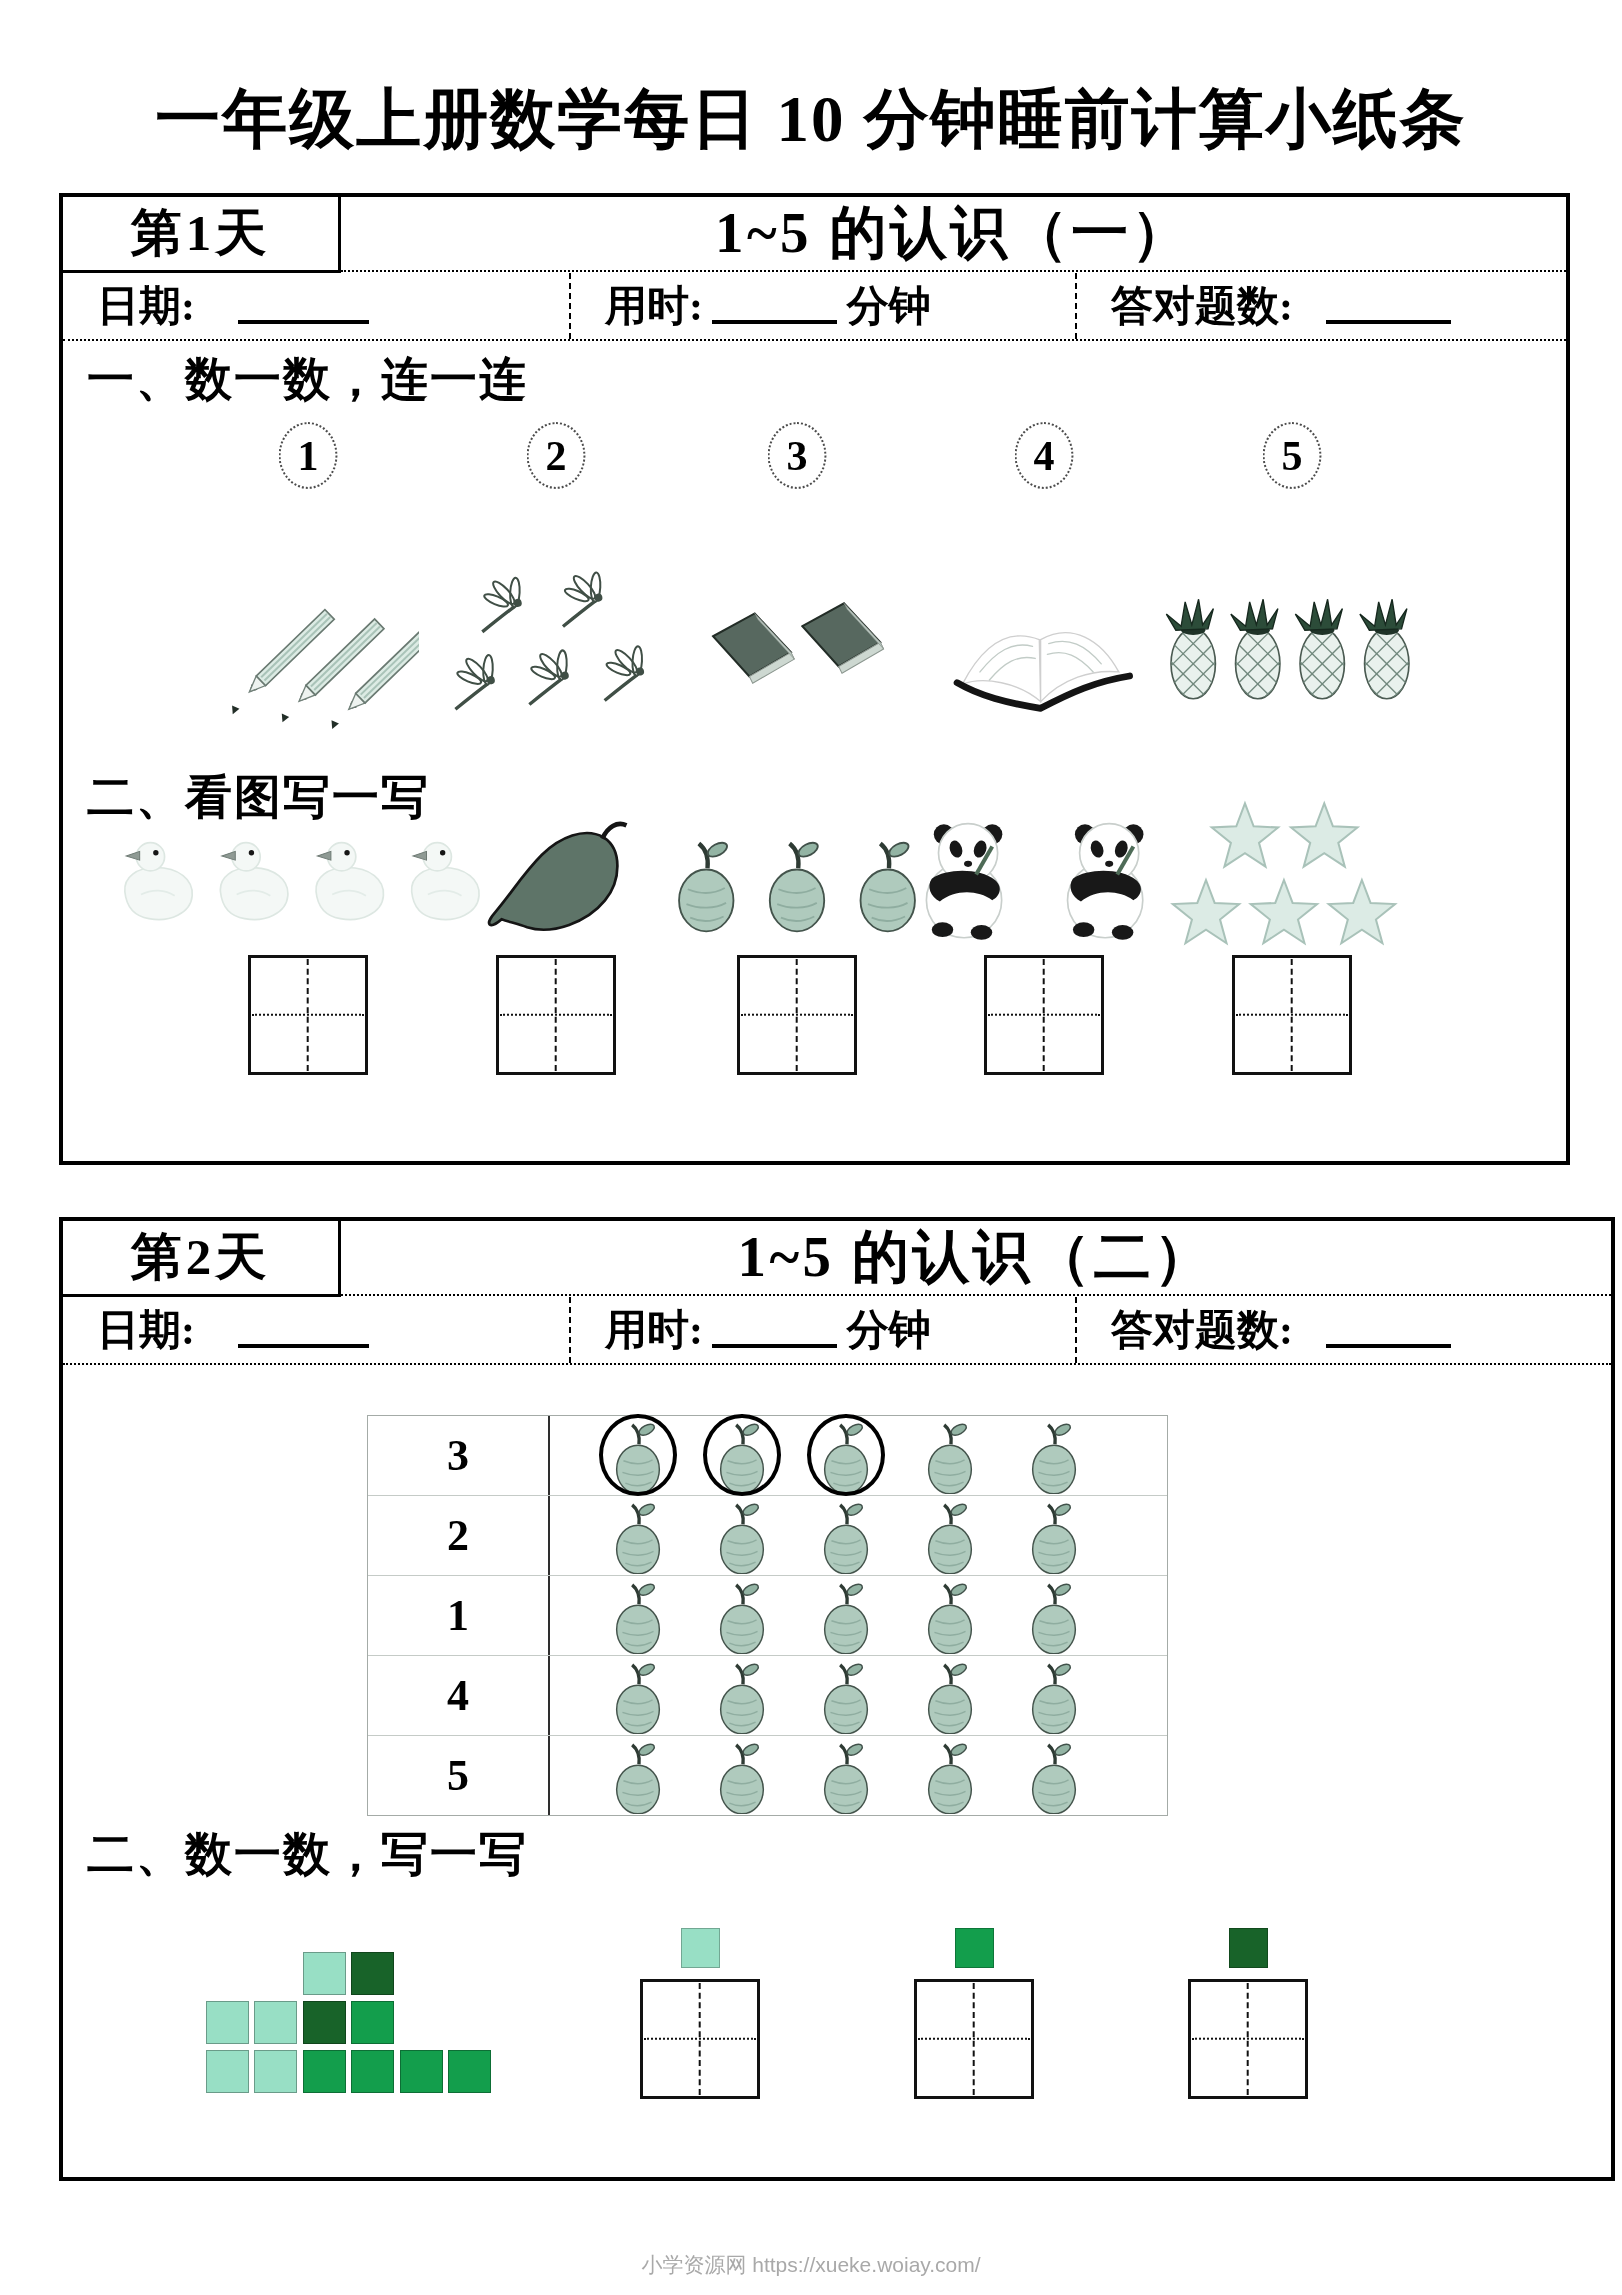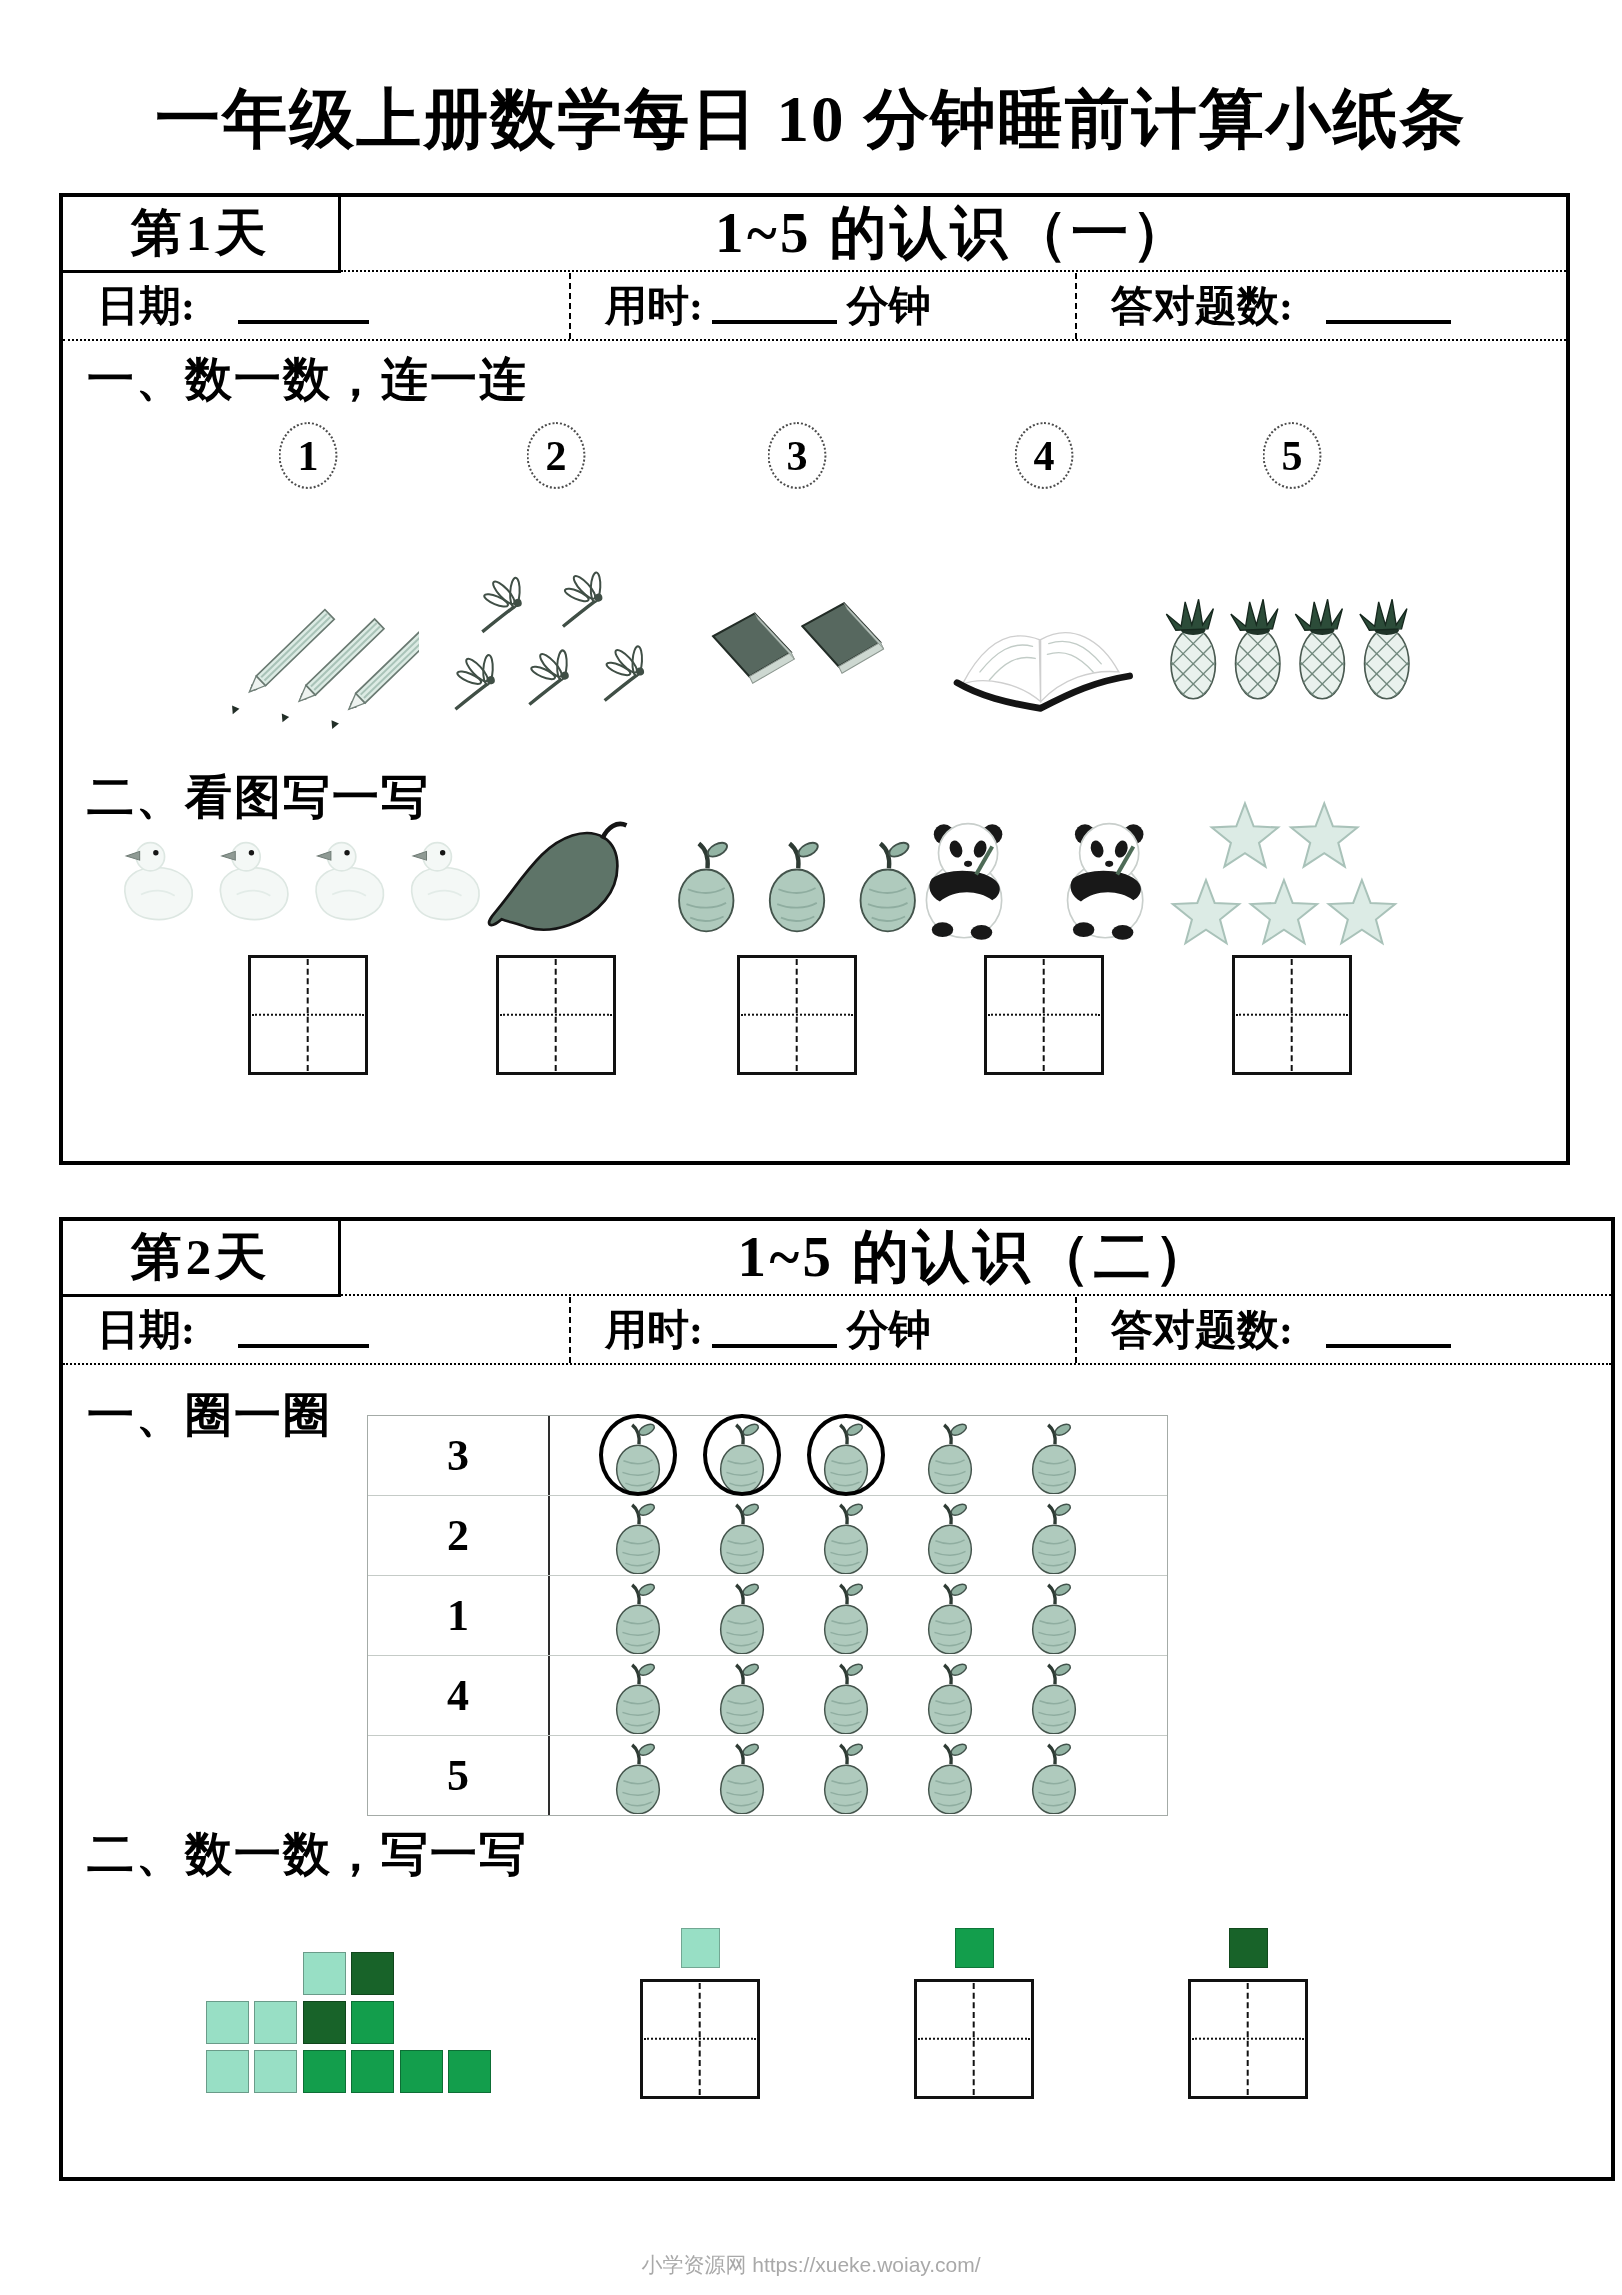--- a/index.html
+++ b/index.html
@@ -387,21 +387,20 @@
     <div class="info-cell c2">
       <span>用时:</span>
       <span class="blank" style="width:125px"></span>
       <span>分钟</span>
     </div>
     <div class="info-cell c3">
       <span>答对题数:</span>
       <span class="blank" style="width:125px"></span>
     </div>
   </div>
-  <div class="section-h" style="top:163px">一、圈一圈</div>
   <div class="c-table" id="d2-table">
       <div class="c-row">
         <div class="c-num">3</div>
         <div class="c-apples">
           <div class="apple-wrap circled"><svg width="62" height="77" viewBox="0 0 92 114" xmlns="http://www.w3.org/2000/svg">
               <g transform="translate(46,72) scale(0.72)">
                 <path d="M2,-44 C4,-62 -2,-76 -12,-84" stroke="#2e3b34" stroke-width="7" fill="none"></path>
                 <ellipse cx="18" cy="-74" rx="17" ry="9" transform="rotate(-28 18 -74)" fill="#93b4a4" stroke="#41514a" stroke-width="3"></ellipse>
                 <ellipse cx="0" cy="8" rx="44" ry="50" fill="#afcabd" stroke="#44544c" stroke-width="3"></ellipse>
                 <path d="M-30,-10 C-10,-2 12,-2 30,-12" stroke="#8fada0" stroke-width="3" fill="none"></path>

